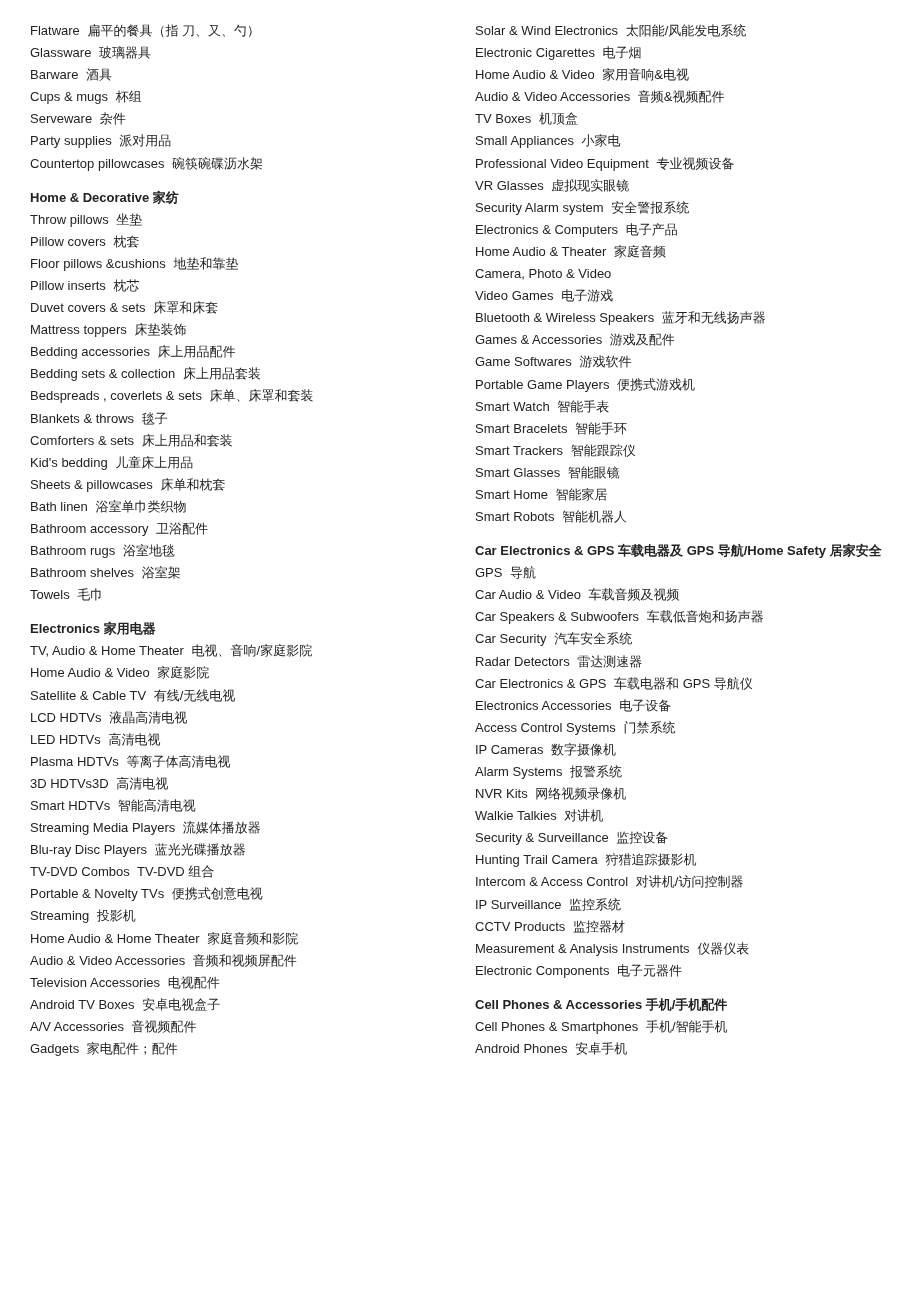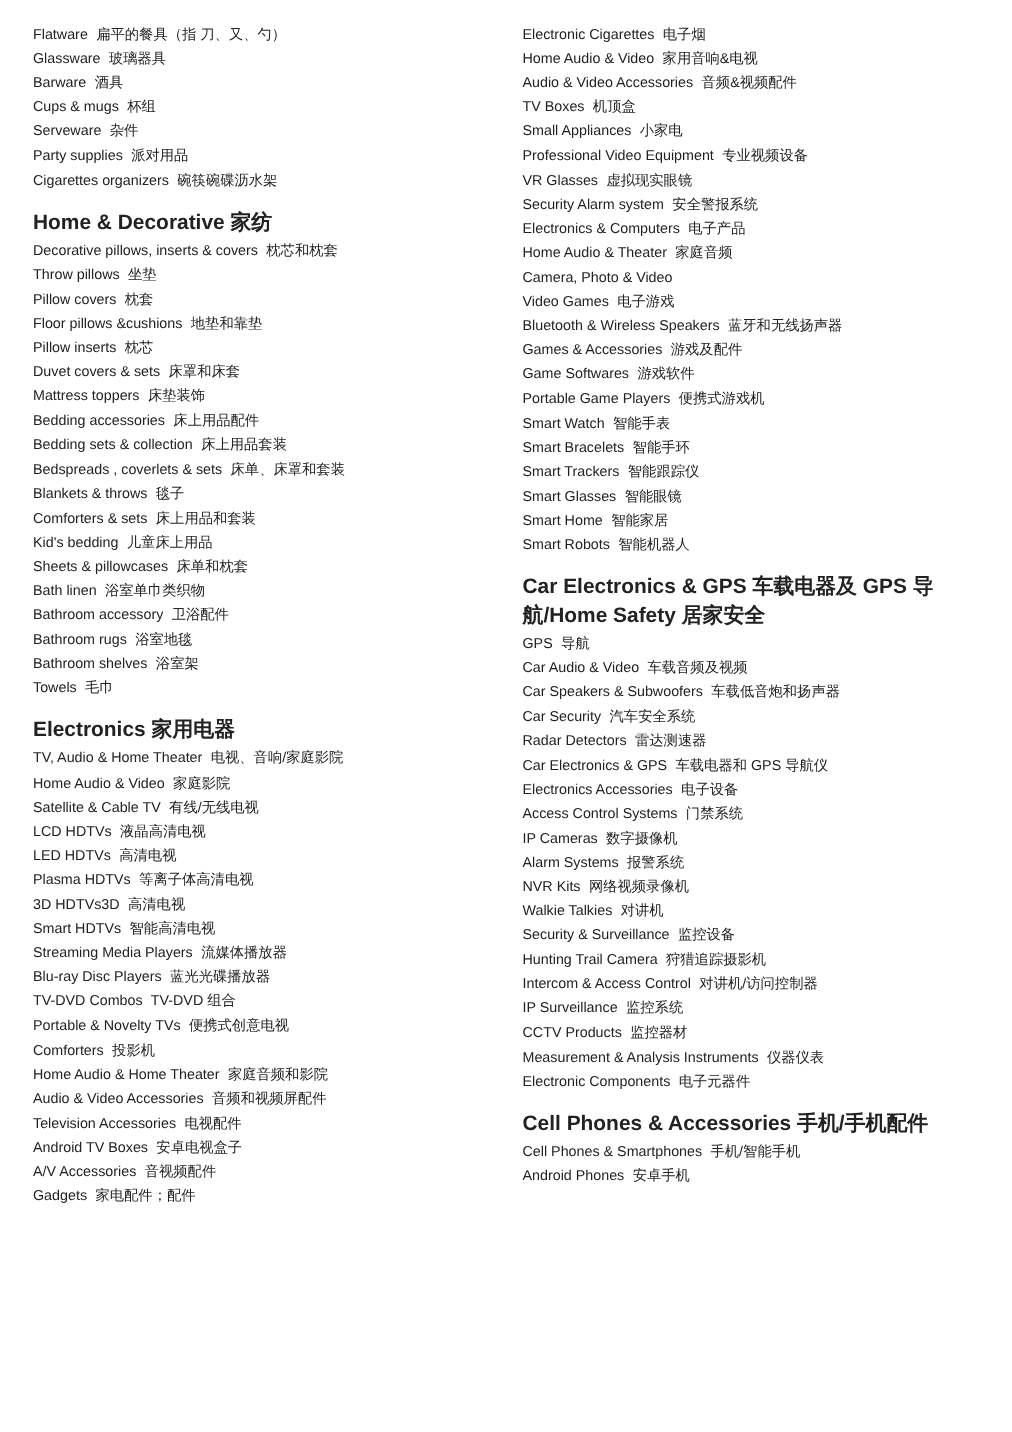--- a/index.html
+++ b/index.html
@@ -23,21 +23,21 @@
       padding-right: 0;
       padding-left: 10px;
     }
     .category-section {
       margin-bottom: 14px;
     }
     .section-header {
       font-weight: bold;
       margin-bottom: 2px;
       margin-top: 10px;
-      font-size: 19px;
+      font-size: 13px;
     }
     .item-line {
       line-height: 1.7;
       font-size: 13px;
     }
     .item-en {
       font-weight: normal;
     }
     .item-zh {
       color: #222;
@@ -49,25 +49,24 @@
 
 <div class="columns">
   <div class="col" id="left-col">
       <div class="category-section">
         <div class="item-line"><span class="item-en">Flatware</span><span class="item-zh">  扁平的餐具（指 刀、又、勺）</span></div>
         <div class="item-line"><span class="item-en">Glassware</span><span class="item-zh">  玻璃器具</span></div>
         <div class="item-line"><span class="item-en">Barware</span><span class="item-zh">  酒具</span></div>
         <div class="item-line"><span class="item-en">Cups &amp; mugs</span><span class="item-zh">  杯组</span></div>
         <div class="item-line"><span class="item-en">Serveware</span><span class="item-zh">  杂件</span></div>
         <div class="item-line"><span class="item-en">Party supplies</span><span class="item-zh">  派对用品</span></div>
-        <div class="item-line"><span class="item-en">Cigarettes organizers</span><span class="item-zh">  碗筷碗碟沥水架</span></div>
+        <div class="item-line"><span class="item-en">Countertop pillowcases</span><span class="item-zh">  碗筷碗碟沥水架</span></div>
       </div>
       <div class="category-section">
         <div class="section-header">Home &amp; Decorative  家纺</div>
-        <div class="item-line"><span class="item-en">Decorative pillows, inserts &amp; covers</span><span class="item-zh">  枕芯和枕套</span></div>
         <div class="item-line"><span class="item-en">Throw pillows</span><span class="item-zh">  坐垫</span></div>
         <div class="item-line"><span class="item-en">Pillow covers</span><span class="item-zh">  枕套</span></div>
         <div class="item-line"><span class="item-en">Floor pillows &amp;cushions</span><span class="item-zh">  地垫和靠垫</span></div>
         <div class="item-line"><span class="item-en">Pillow inserts</span><span class="item-zh">  枕芯</span></div>
         <div class="item-line"><span class="item-en">Duvet covers &amp; sets</span><span class="item-zh">  床罩和床套</span></div>
         <div class="item-line"><span class="item-en">Mattress toppers</span><span class="item-zh">  床垫装饰</span></div>
         <div class="item-line"><span class="item-en">Bedding accessories</span><span class="item-zh">  床上用品配件</span></div>
         <div class="item-line"><span class="item-en">Bedding sets &amp; collection</span><span class="item-zh">  床上用品套装</span></div>
         <div class="item-line"><span class="item-en">Bedspreads , coverlets &amp; sets</span><span class="item-zh">  床单、床罩和套装</span></div>
         <div class="item-line"><span class="item-en">Blankets &amp; throws</span><span class="item-zh">  毯子</span></div>
@@ -87,31 +86,32 @@
         <div class="item-line"><span class="item-en">Satellite &amp; Cable TV</span><span class="item-zh">  有线/无线电视</span></div>
         <div class="item-line"><span class="item-en">LCD HDTVs</span><span class="item-zh">  液晶高清电视</span></div>
         <div class="item-line"><span class="item-en">LED HDTVs</span><span class="item-zh">  高清电视</span></div>
         <div class="item-line"><span class="item-en">Plasma HDTVs</span><span class="item-zh">  等离子体高清电视</span></div>
         <div class="item-line"><span class="item-en">3D HDTVs3D</span><span class="item-zh">  高清电视</span></div>
         <div class="item-line"><span class="item-en">Smart HDTVs</span><span class="item-zh">  智能高清电视</span></div>
         <div class="item-line"><span class="item-en">Streaming Media Players</span><span class="item-zh">  流媒体播放器</span></div>
         <div class="item-line"><span class="item-en">Blu-ray Disc Players</span><span class="item-zh">  蓝光光碟播放器</span></div>
         <div class="item-line"><span class="item-en">TV-DVD Combos</span><span class="item-zh">  TV-DVD 组合</span></div>
         <div class="item-line"><span class="item-en">Portable &amp; Novelty TVs</span><span class="item-zh">  便携式创意电视</span></div>
-        <div class="item-line"><span class="item-en">Comforters</span><span class="item-zh">  投影机</span></div>
+        <div class="item-line"><span class="item-en">Streaming</span><span class="item-zh">  投影机</span></div>
         <div class="item-line"><span class="item-en">Home Audio &amp; Home Theater</span><span class="item-zh">  家庭音频和影院</span></div>
         <div class="item-line"><span class="item-en">Audio &amp; Video Accessories</span><span class="item-zh">  音频和视频屏配件</span></div>
         <div class="item-line"><span class="item-en">Television Accessories</span><span class="item-zh">  电视配件</span></div>
         <div class="item-line"><span class="item-en">Android TV Boxes</span><span class="item-zh">  安卓电视盒子</span></div>
         <div class="item-line"><span class="item-en">A/V Accessories</span><span class="item-zh">  音视频配件</span></div>
         <div class="item-line"><span class="item-en">Gadgets</span><span class="item-zh">  家电配件；配件</span></div>
       </div>
     </div>
   <div class="col" id="right-col">
       <div class="category-section">
+        <div class="item-line"><span class="item-en">Solar &amp; Wind Electronics</span><span class="item-zh">  太阳能/风能发电系统</span></div>
         <div class="item-line"><span class="item-en">Electronic Cigarettes</span><span class="item-zh">  电子烟</span></div>
         <div class="item-line"><span class="item-en">Home Audio &amp; Video</span><span class="item-zh">  家用音响&amp;电视</span></div>
         <div class="item-line"><span class="item-en">Audio &amp; Video Accessories</span><span class="item-zh">  音频&amp;视频配件</span></div>
         <div class="item-line"><span class="item-en">TV Boxes</span><span class="item-zh">  机顶盒</span></div>
         <div class="item-line"><span class="item-en">Small Appliances</span><span class="item-zh">  小家电</span></div>
         <div class="item-line"><span class="item-en">Professional Video Equipment</span><span class="item-zh">  专业视频设备</span></div>
         <div class="item-line"><span class="item-en">VR Glasses</span><span class="item-zh">  虚拟现实眼镜</span></div>
         <div class="item-line"><span class="item-en">Security Alarm system</span><span class="item-zh">  安全警报系统</span></div>
         <div class="item-line"><span class="item-en">Electronics &amp; Computers</span><span class="item-zh">  电子产品</span></div>
         <div class="item-line"><span class="item-en">Home Audio &amp; Theater</span><span class="item-zh">  家庭音频</span></div>

